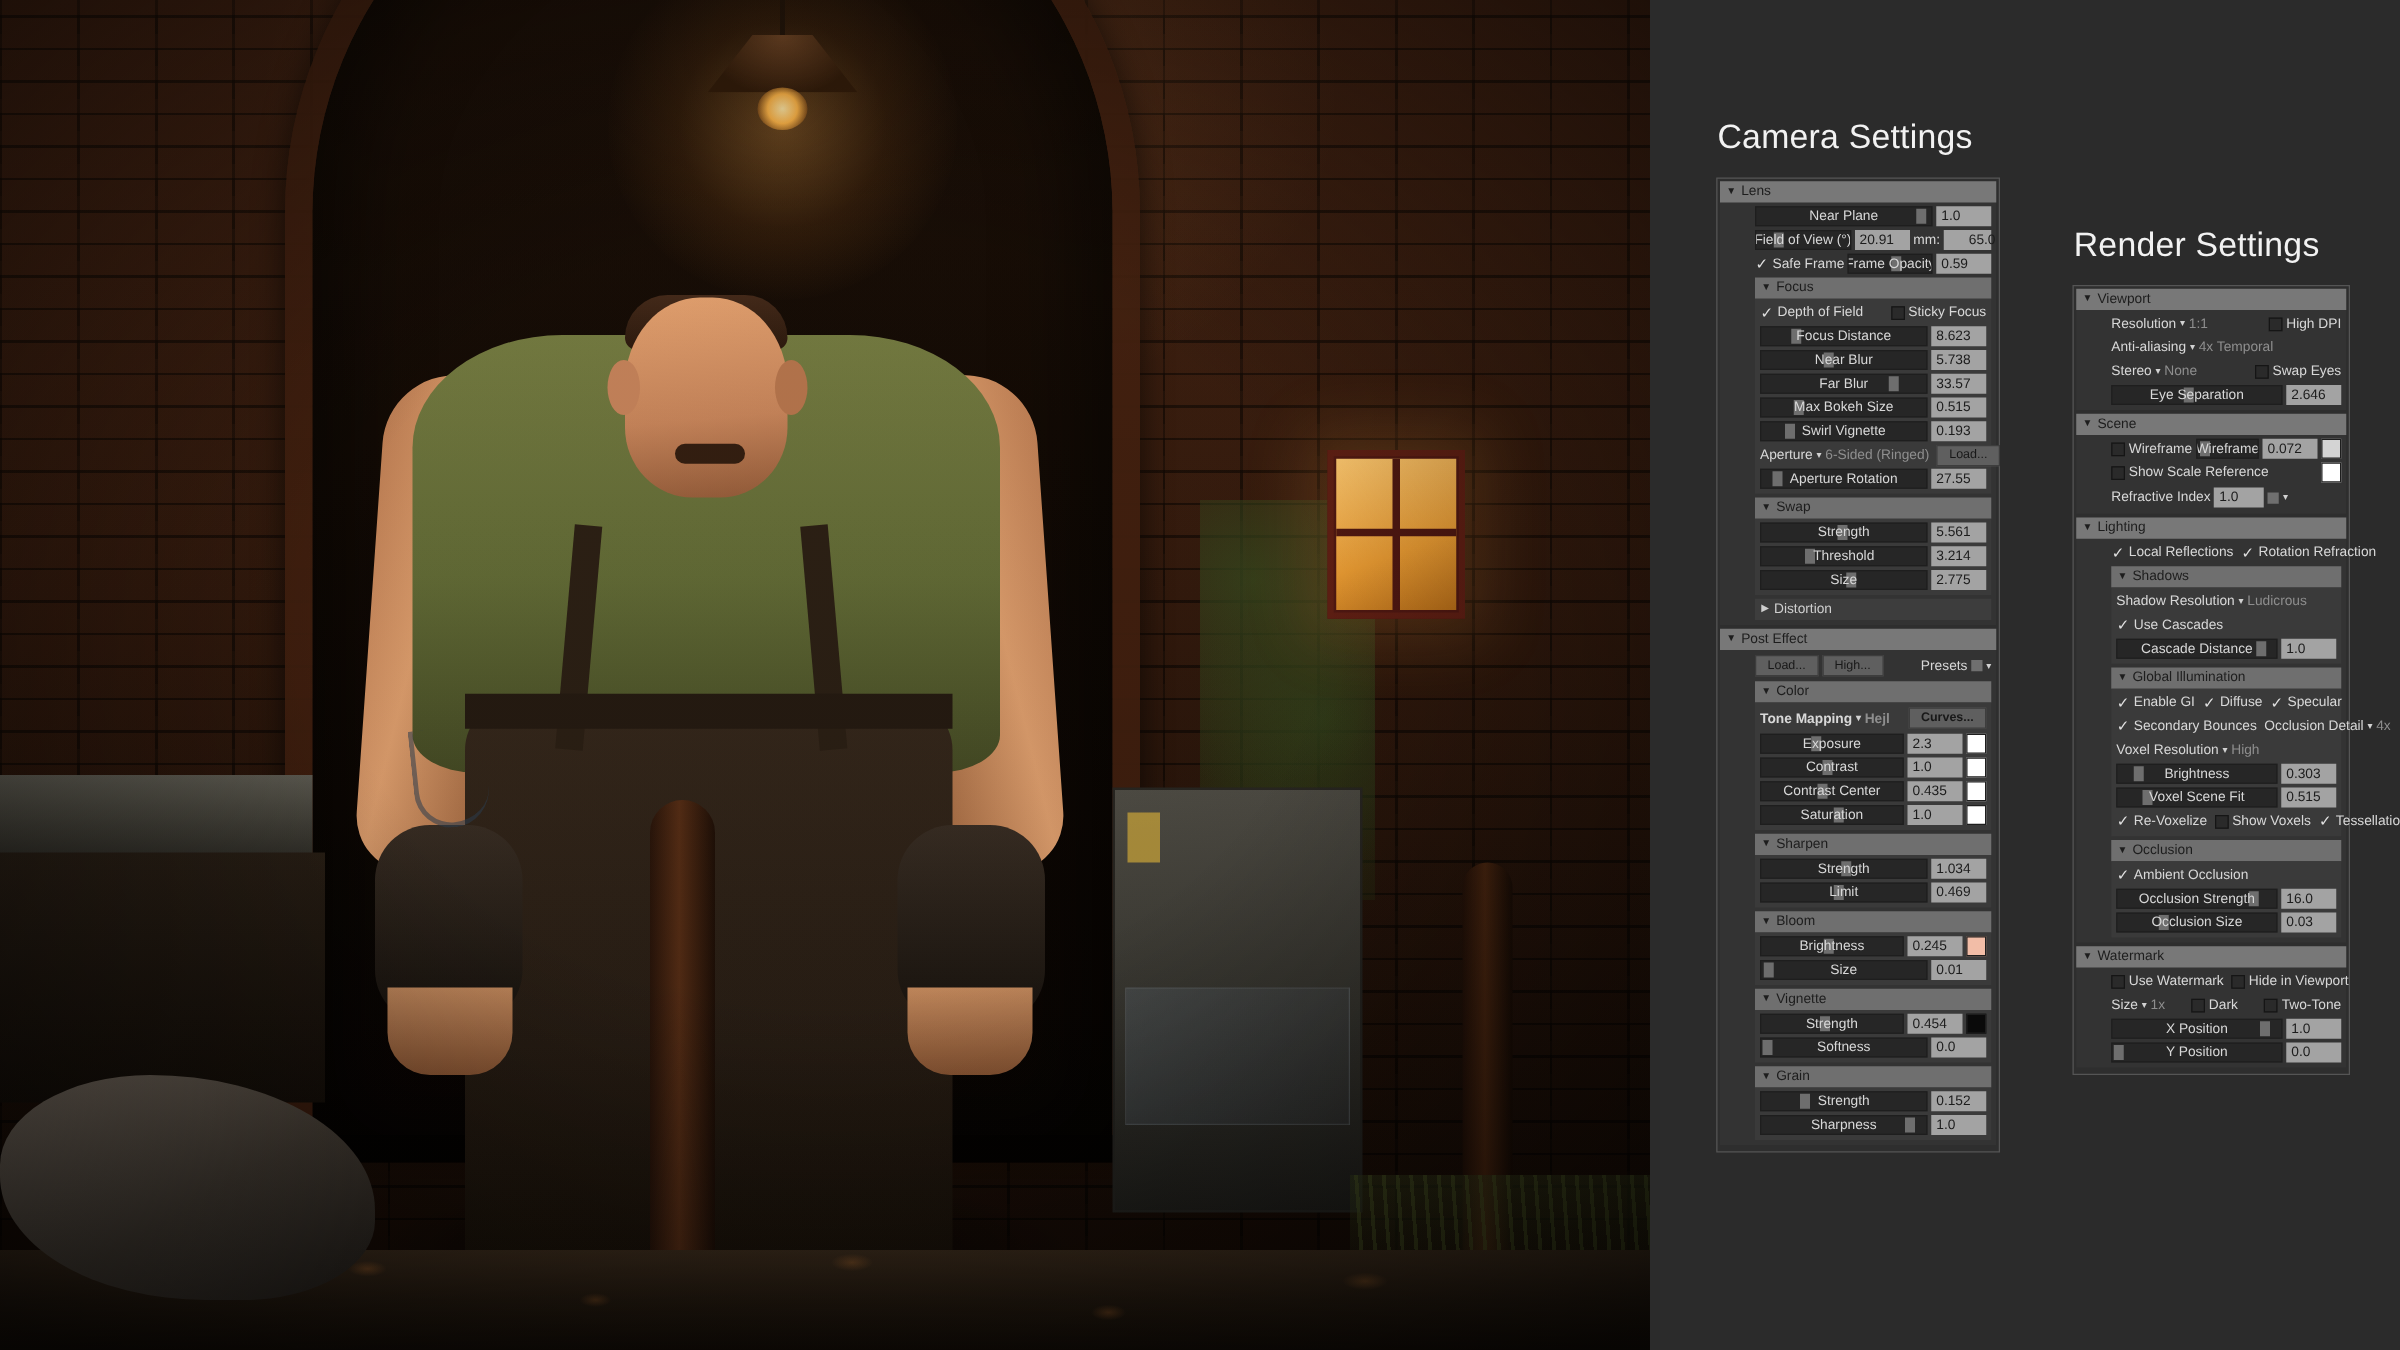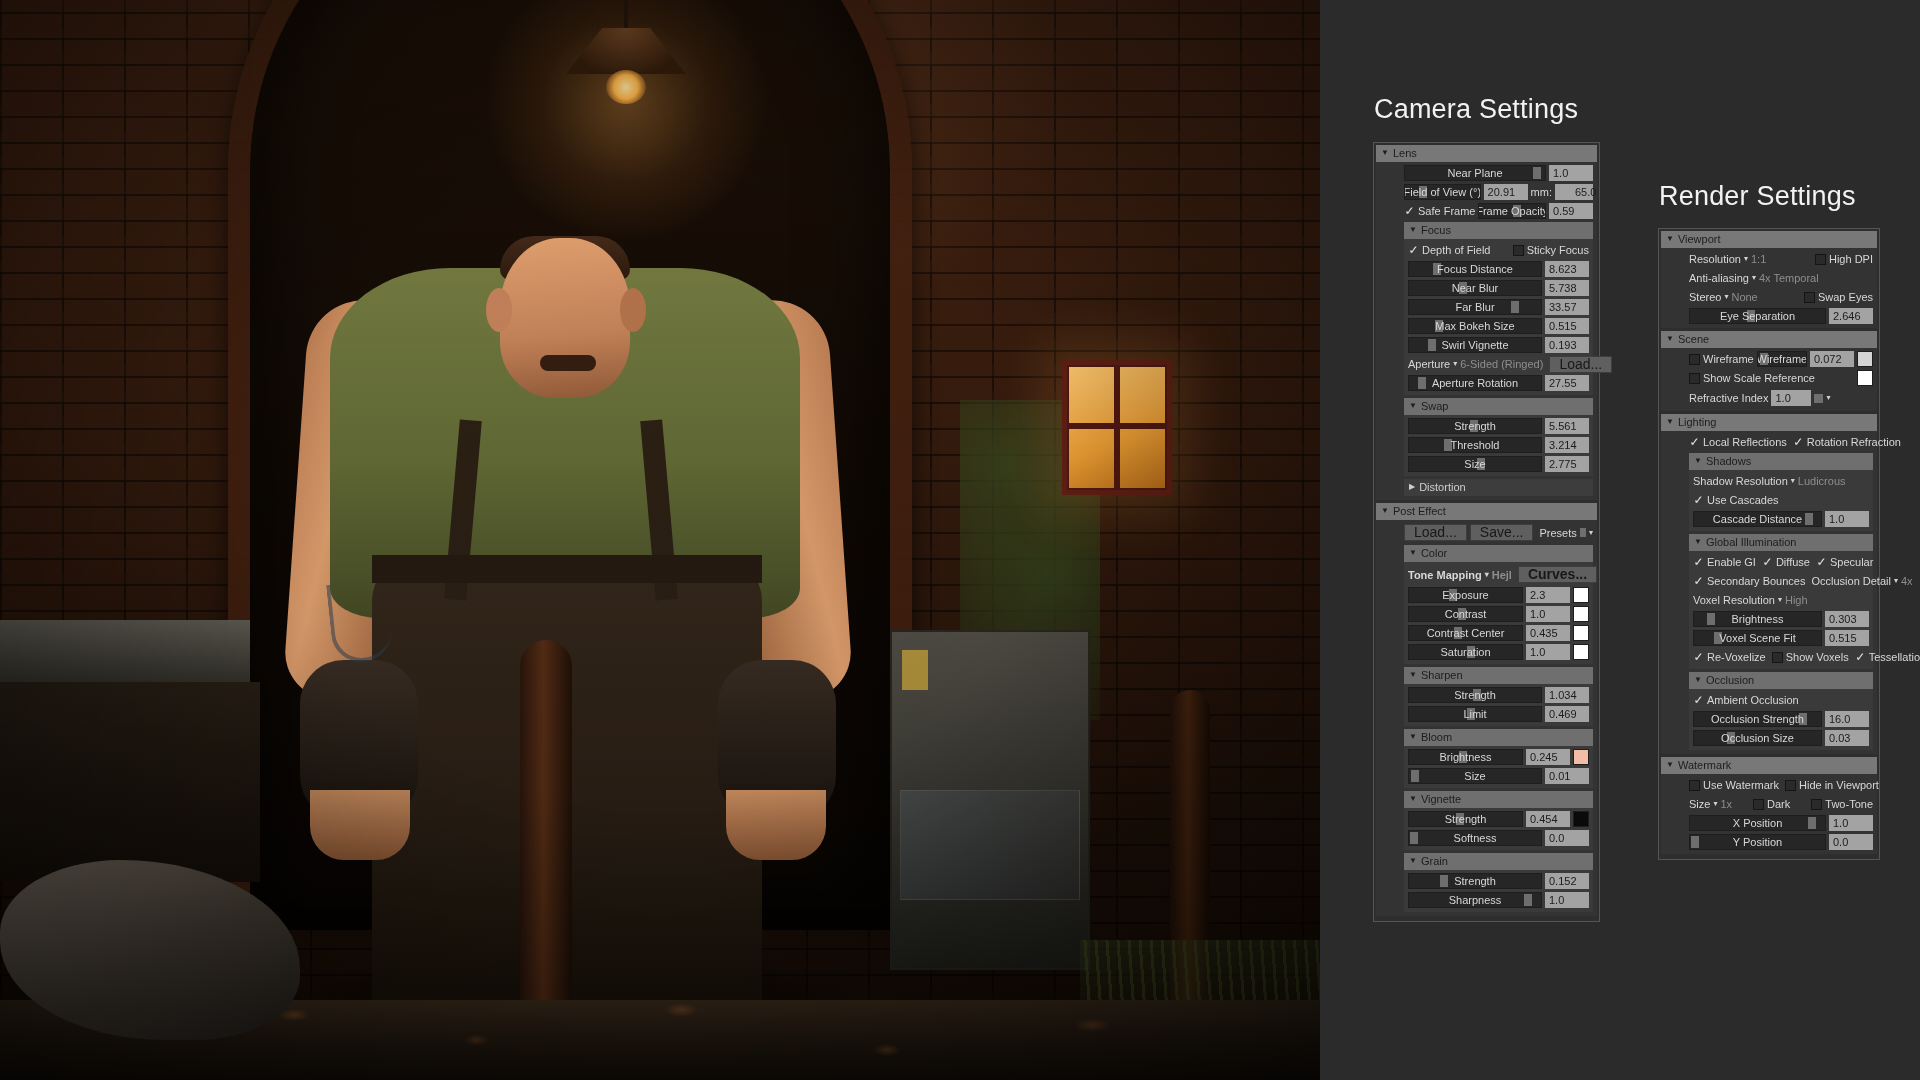--- a/index.html
+++ b/index.html
@@ -257,21 +257,21 @@
   .box {
     width: 11px; height: 11px; flex: 0 0 11px;
     border: 1px solid #151515; background: #2a2a2a;
   }
   .tick { color: #e2e2e2; font-size: 12px; line-height: 1; width: 11px; flex: 0 0 11px; text-align: center; }
 
   .dropdown { display: flex; align-items: center; gap: 3px; font-size: 11px; white-space: nowrap; }
   .dd-label { color: #d8d8d8; }
   .dd-value { color: #8e8e8e; }
   .btn {
-    background: #5f5f5f; color: #181818; font-size: 14px;
+    background: #5f5f5f; color: #181818; font-size: 10px;
     padding: 2px 9px 3px 9px; height: 17px;
     display: inline-flex; align-items: center; justify-content: center;
     border: 1px solid #3d3d3d;
   }
   .plain { font-size: 11px; color: #d8d8d8; white-space: nowrap; }
   .spacer { flex: 1 1 auto; }
   .mini-sw { width: 9px; height: 9px; background: #6f6f6f; display: inline-block; }
 </style>
 </head>
 <body>
@@ -472,21 +472,21 @@
     </div>
 
     <div class="group">
       <div class="group-head">
         <span class="tri">▼</span>
         <span>Post Effect</span>
       </div>
       <div class="group-body">
         <div class="row" style="height:19px;">
           <div class="btn">Load...</div>
-          <div class="btn">Save...</div>
+          <div class="btn">High...</div>
           <div class="spacer"></div>
           <span class="plain">Presets</span>
           <span class="mini-sw"></span>
           <span class="tri">▾</span>
         </div>
 
         <div class="group-head sub">
           <span class="tri">▼</span>
           <span>Color</span>
         </div>

